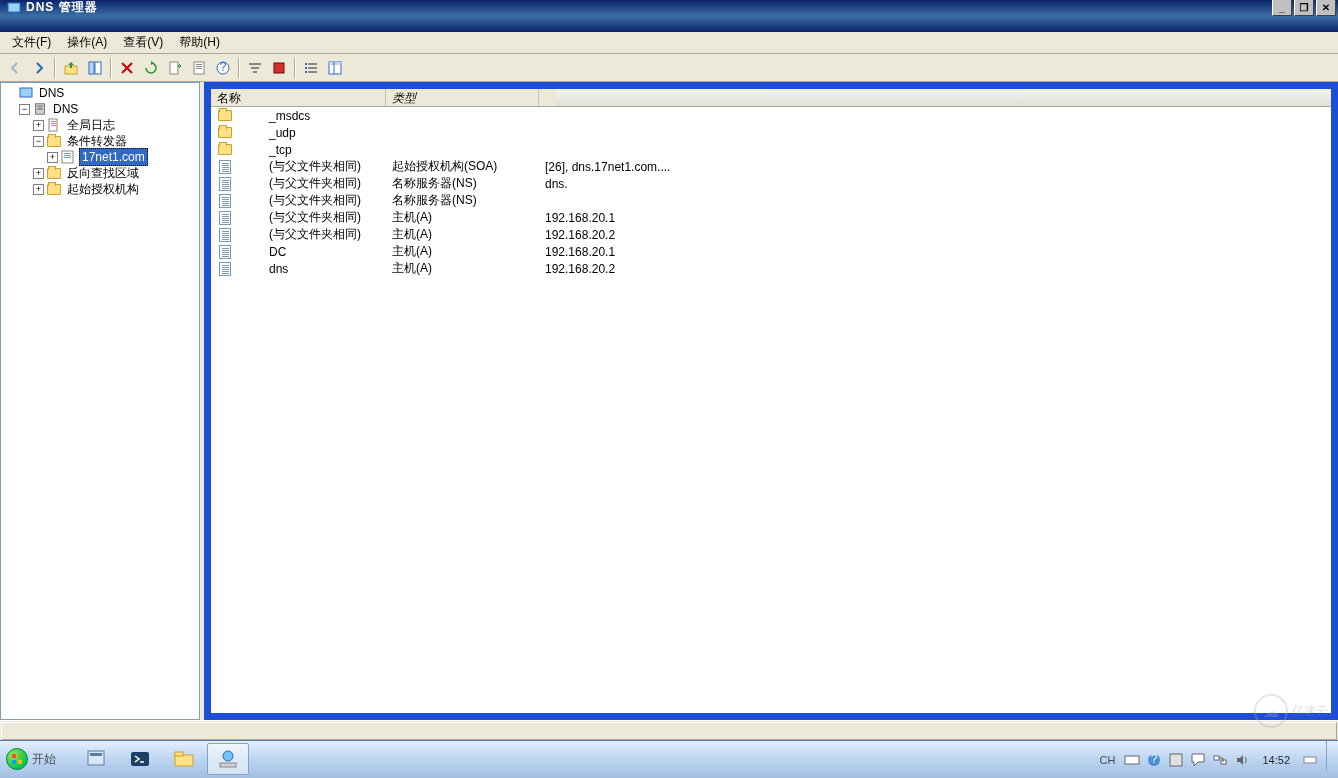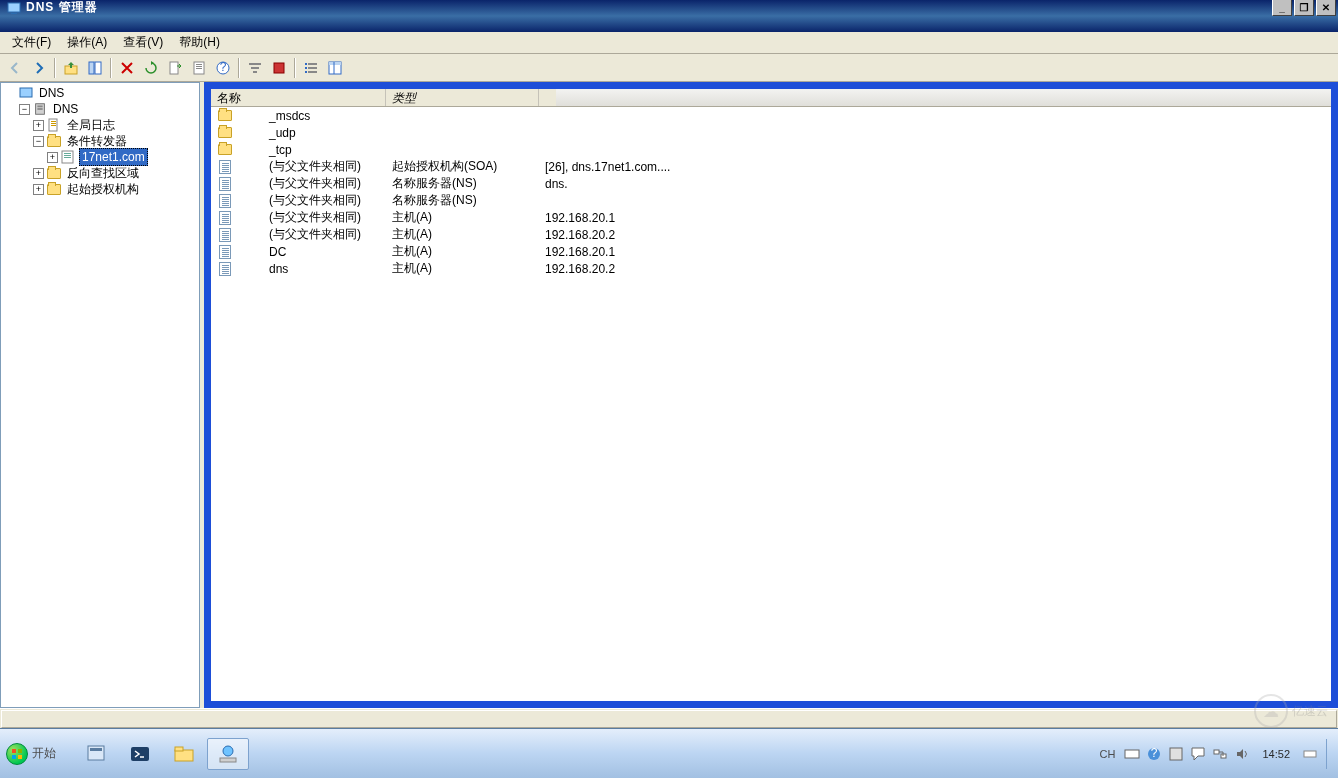--- a/index.html
+++ b/index.html
@@ -57,21 +57,21 @@
 .cell-name { width: 175px; gap: 32px; }
 .cell-type { width: 153px; }
 .cell-data { flex: 1; }
 .list-row .ricon { width: 16px; height: 16px; margin-right: 4px; display: inline-flex; align-items: center; justify-content: center; flex-shrink: 0; }
 
 
 .status-strip { height: 20px; background: #ece9d8; border-top: 1px solid #fff; display: flex; align-items: center; }
 .status-cell { flex: 1; border: 1px solid #aca899; border-top-color: #fff; border-left-color: #fff; height: 18px; margin: 1px; }
 
 
-.taskbar { height: 50px; background: linear-gradient(180deg,#e4eefb 0%, #bcd5f2 50%, #a2c0e2 100%); border-top: 1px solid #5a7ca0; display: flex; align-items: center; }
+.taskbar { height: 38px; background: linear-gradient(180deg,#e4eefb 0%, #bcd5f2 50%, #a2c0e2 100%); border-top: 1px solid #5a7ca0; display: flex; }
 .startbtn { height: 32px; padding: 0 10px 0 4px; margin: 2px; display: flex; align-items: center; border-radius: 3px; cursor: default; color:#4b4b4b; }
 .start-orb { width: 22px; height: 22px; border-radius: 50%; background: radial-gradient(circle at 30% 30%, #9be15d, #00c853 70%); border: 1px solid #008a3a; margin-right: 4px; display: flex; align-items: center; justify-content: center; }
 .task-sep { width: 6px; }
 .taskbtn { width: 42px; height: 32px; display: flex; align-items: center; justify-content: center; border-radius: 2px; margin: 2px 1px; cursor: default; }
 .taskbtn.active { background: rgba(255,255,255,0.5); border: 1px solid #7da2ce; }
 .taskbar .spacer { flex: 1; }
 .tray { display: flex; align-items: center; padding: 0 4px; gap: 6px; color:#4b4b4b; }
 .tray .trayicon { width: 16px; height: 16px; display: inline-flex; align-items: center; justify-content: center; }
 .tray-time { font-size: 11px; padding: 0 6px; color:#2a2a2a; text-align: right; }
 .tray-ime { font-size: 11px; padding: 2px 3px; cursor: default; }

